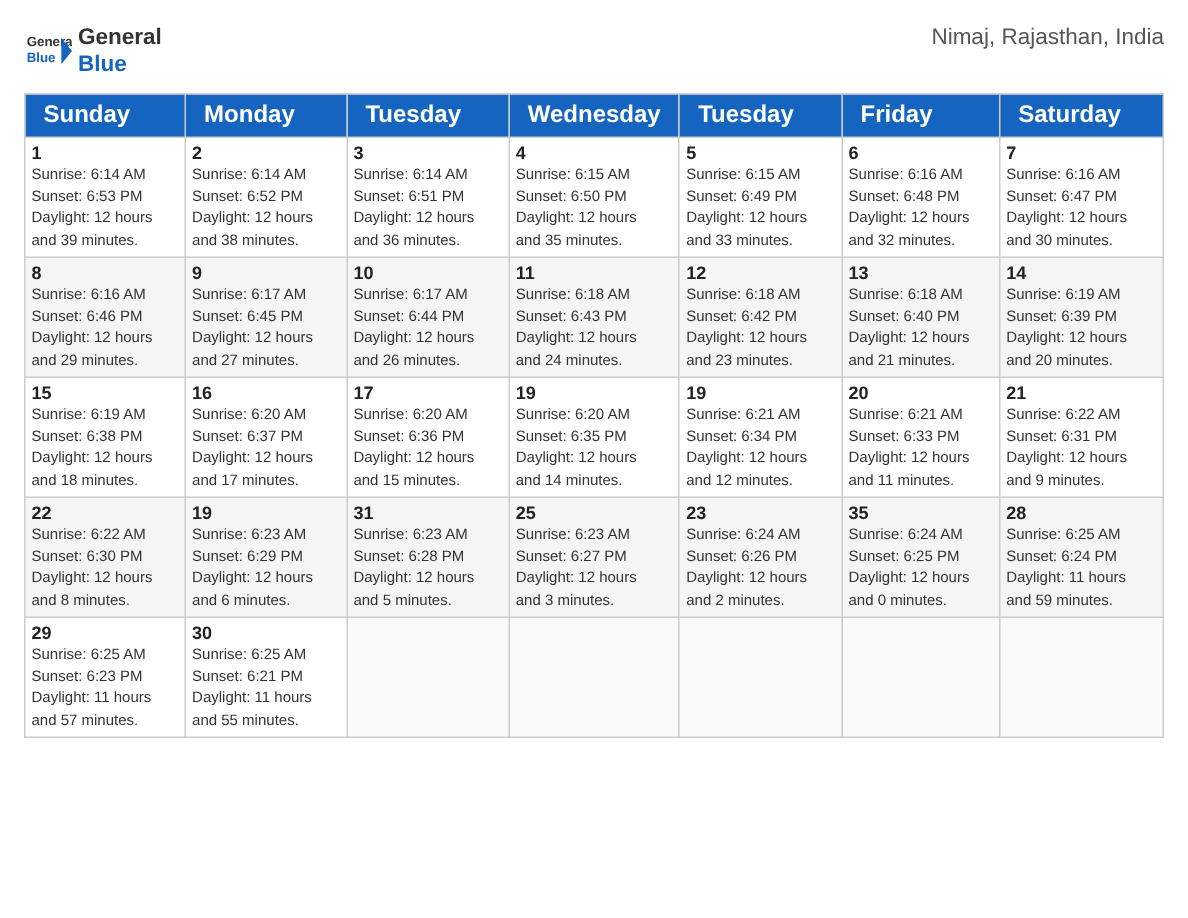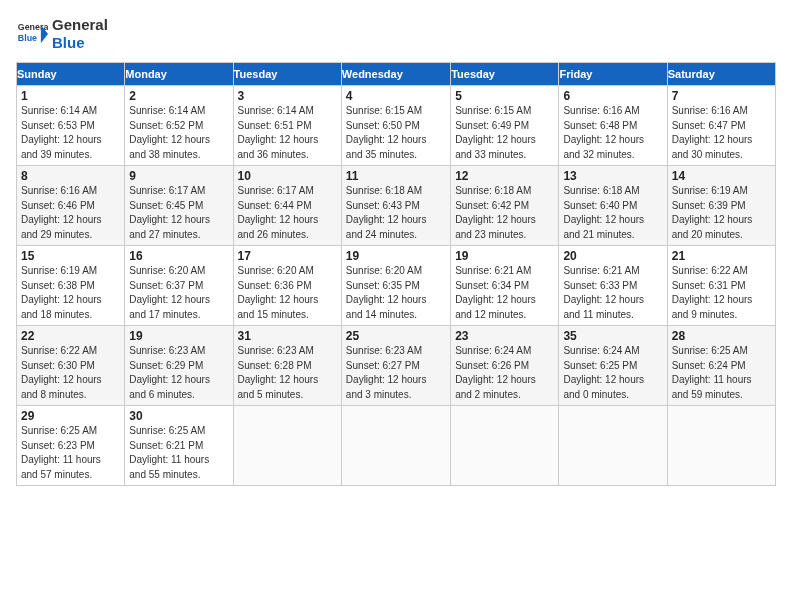--- a/index.html
+++ b/index.html
@@ -42,23 +42,23 @@
       color: #555;
     }
     .calendar {
       width: 100%;
       border-collapse: collapse;
       font-size: 10.5px;
     }
     .calendar thead th {
       background: #1565c0;
       color: #fff;
-      padding: 5px 0;
+      padding: 5px 12px;
       text-align: left;
-      font-size: 11px;
+      font-size: 16px;
       font-weight: bold;
       border: 1px solid #ccc;
     }
     .calendar tbody td {
       border: 1px solid #ccc;
       vertical-align: top;
       padding: 3px 4px;
       width: 113px;
       height: 80px;
       background: #fff;
@@ -94,20 +94,21 @@
         <text x="2" y="14" font-size="10" font-weight="bold" fill="#333" font-family="Arial">General</text>
         <text x="2" y="26" font-size="10" font-weight="bold" fill="#1565c0" font-family="Arial">Blue</text>
         <polygon points="28,8 36,18 28,28" fill="#1565c0"></polygon>
       </svg>
       <div style="line-height:1.2;">
         <div style="font-size:15px;font-weight:bold;color:#333;">General</div>
         <div style="font-size:15px;font-weight:bold;color:#1565c0;">Blue</div>
       </div>
     </div>
     <div class="title-block">
+      <div class="location">Nimaj, Rajasthan, India</div>
     </div>
   </div>
 
   <table class="calendar">
     <thead>
       <tr id="header-row">
           <th>Sunday</th>
           <th>Monday</th>
           <th>Tuesday</th>
           <th>Wednesday</th>

